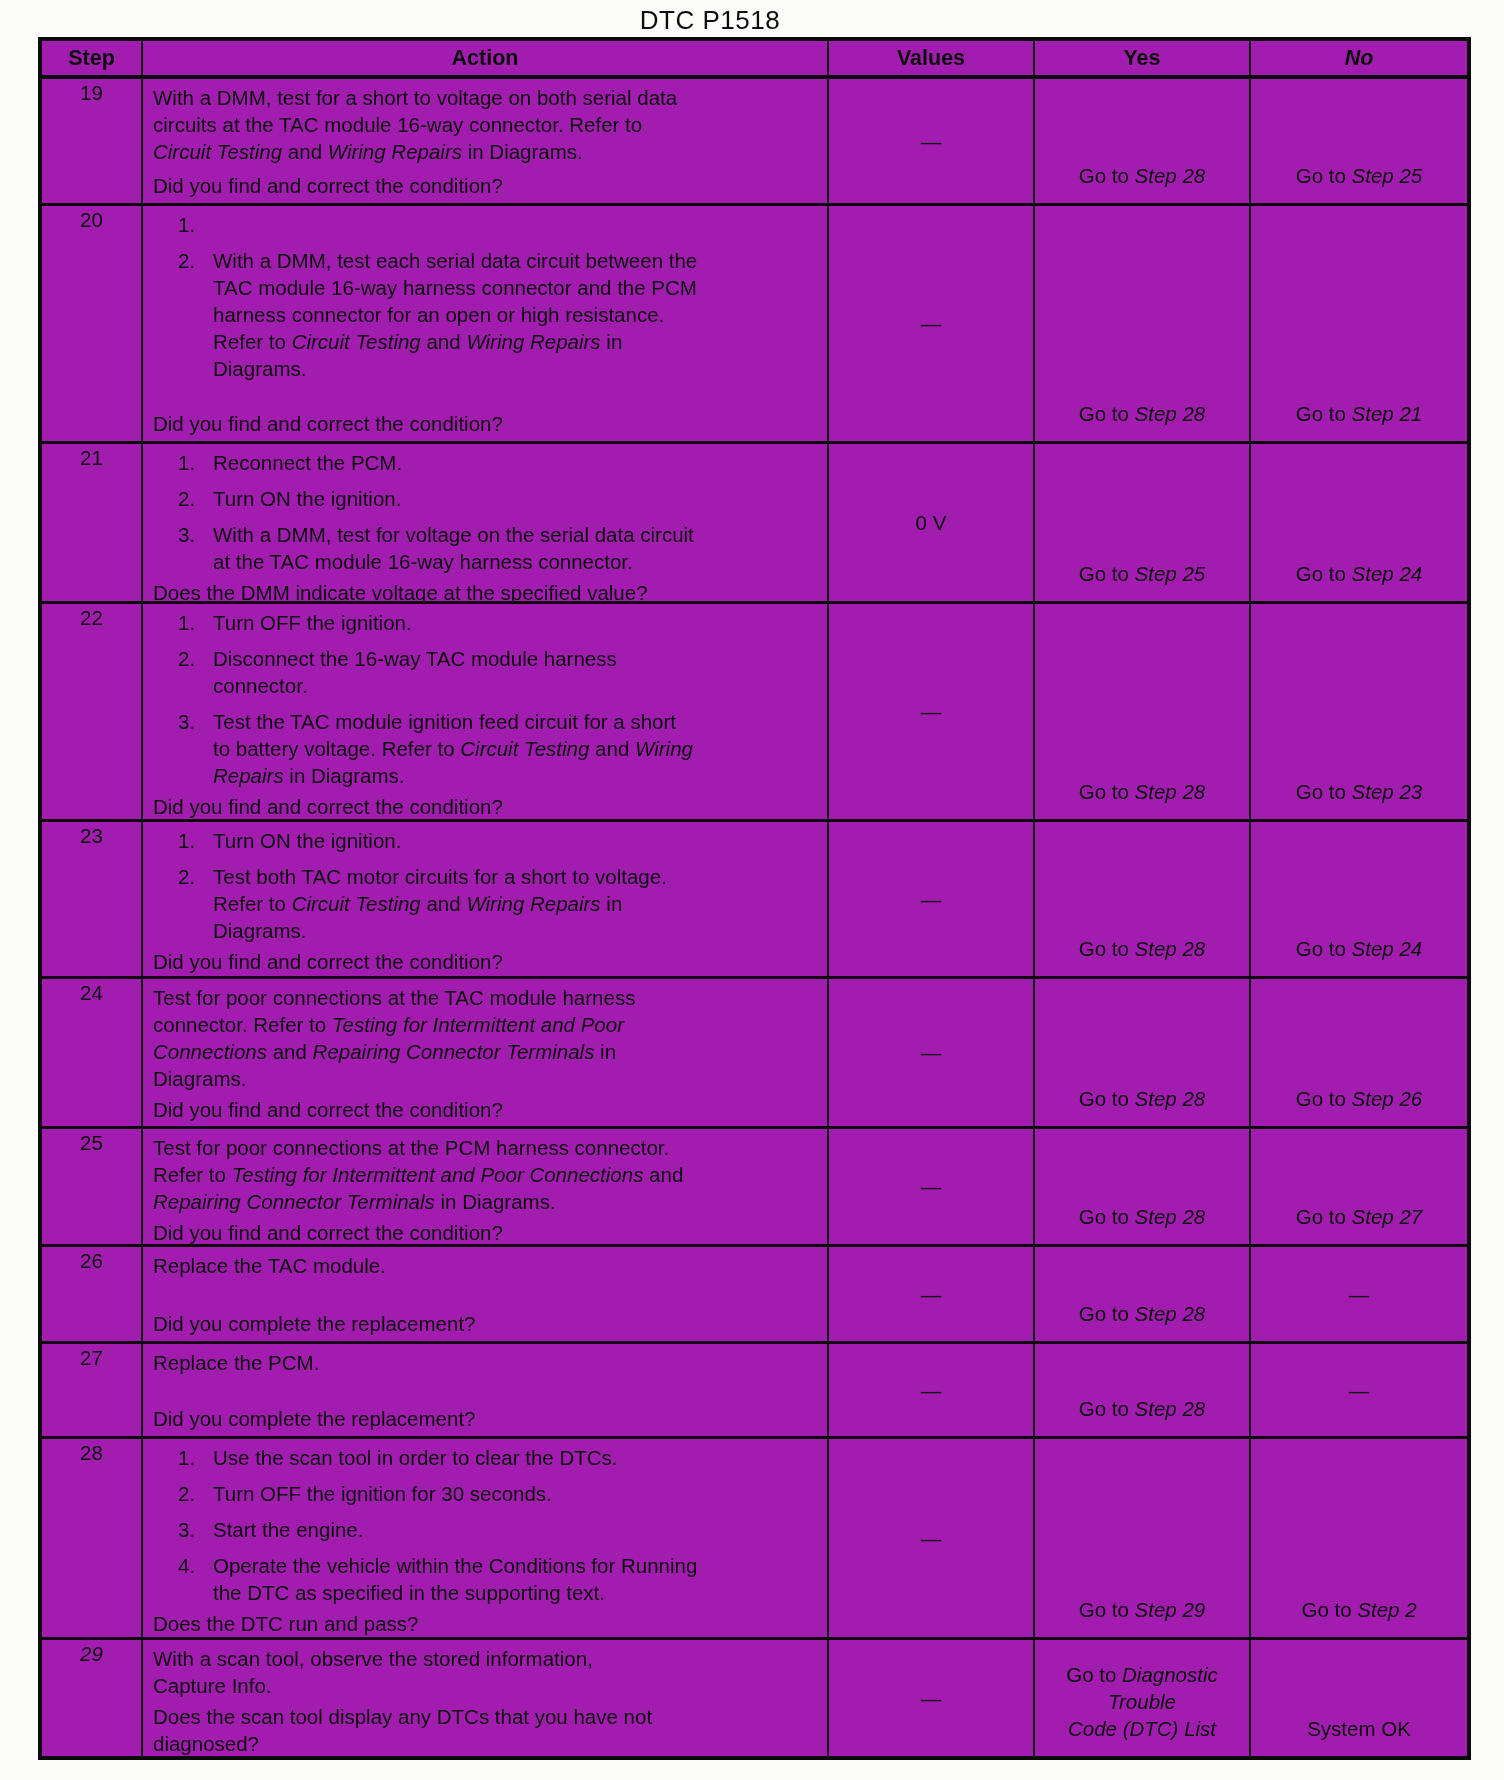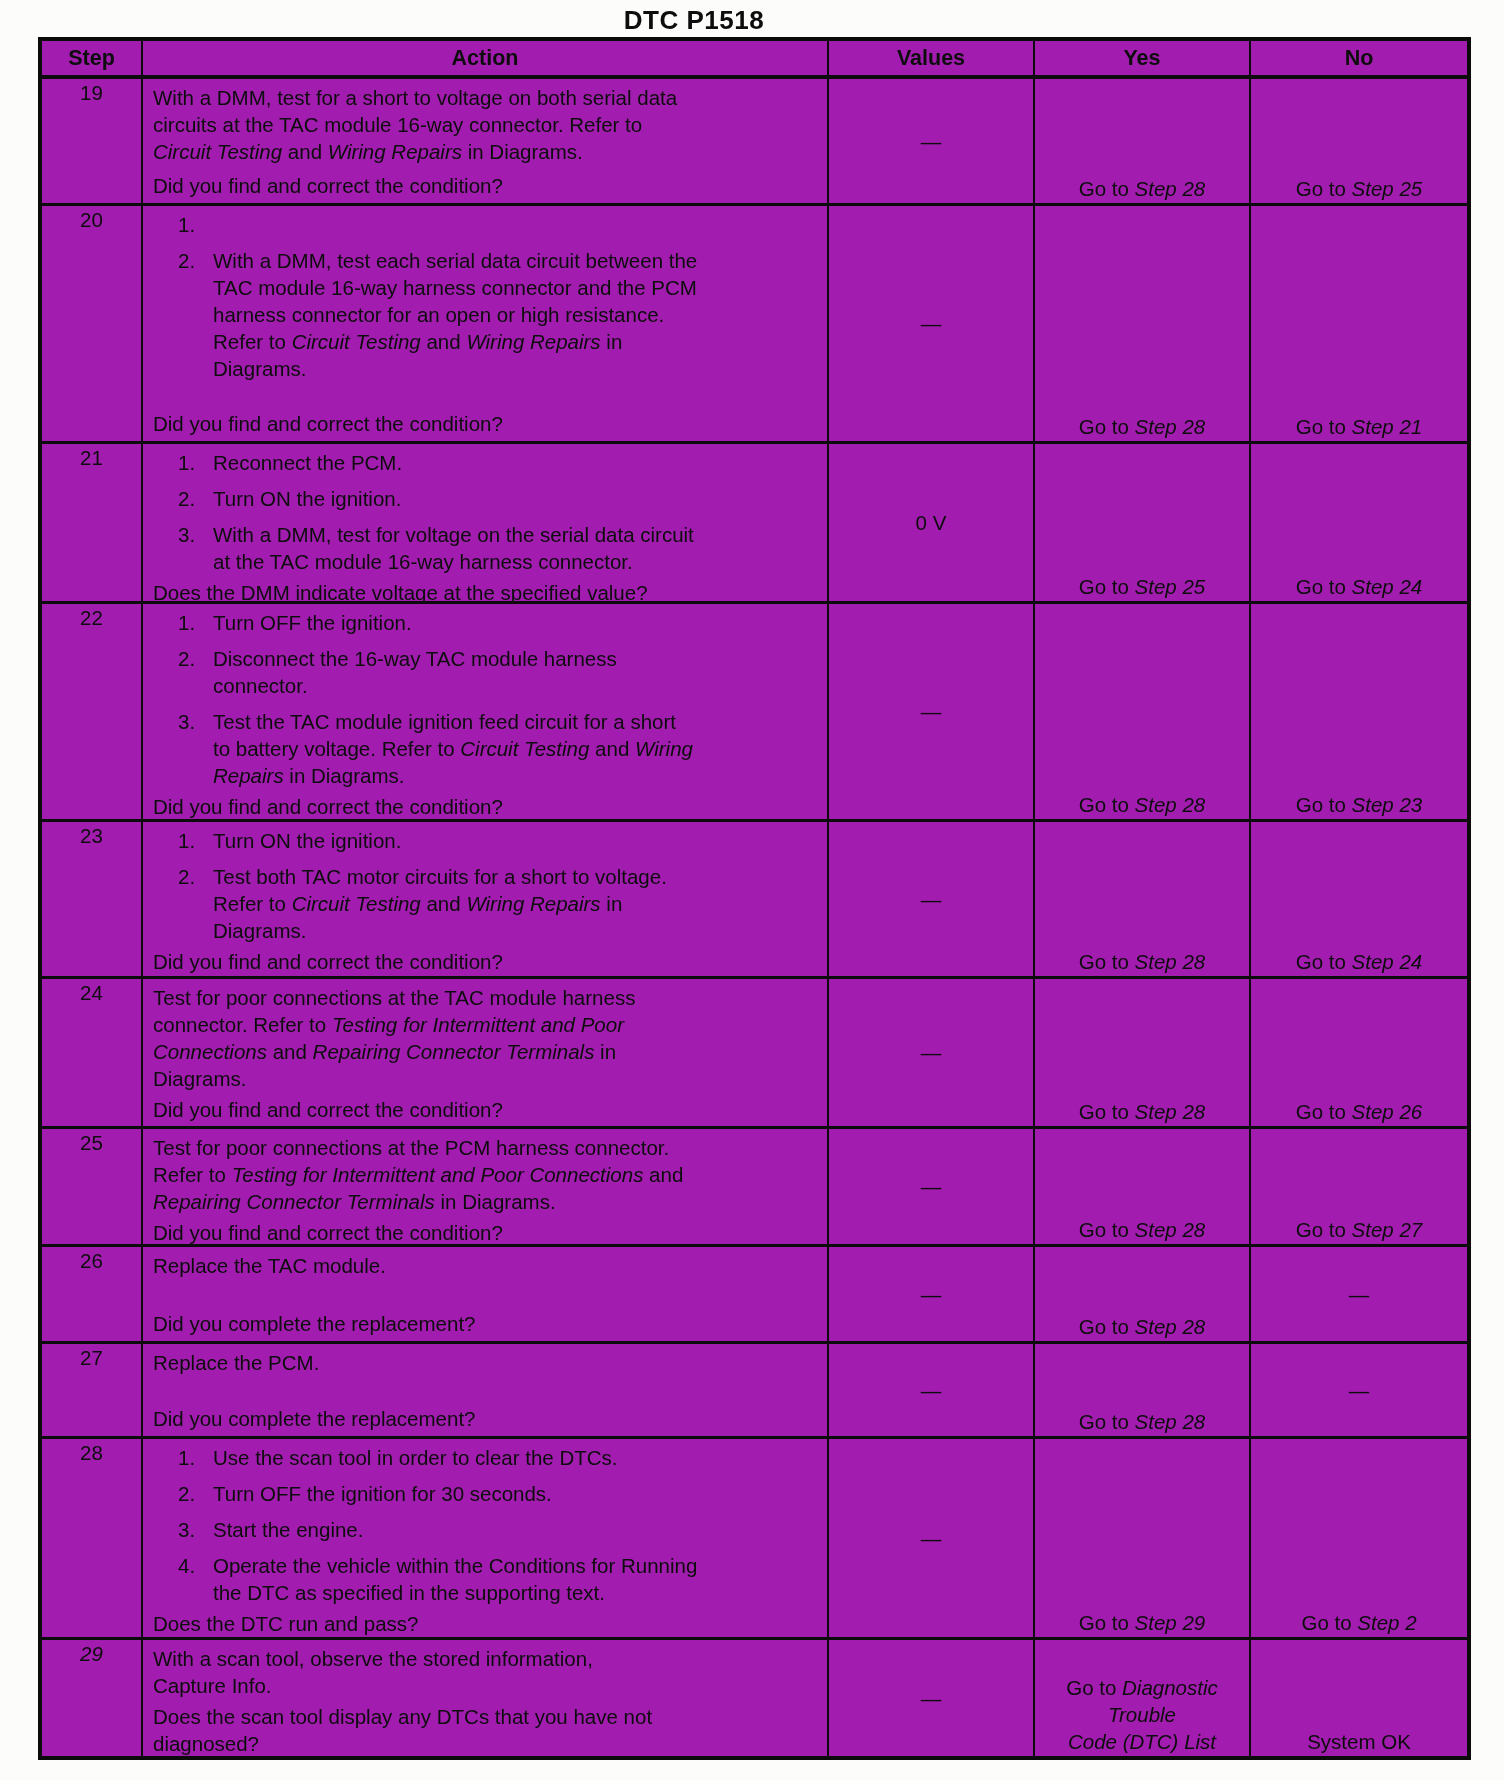--- a/index.html
+++ b/index.html
@@ -12,25 +12,25 @@
   .page{
     position:relative;
     width:1504px;
     height:1780px;
     background:#fcfcfa;
     overflow:hidden;
   }
   .title{
     position:absolute;
     top:5px;
-    left:38px;
+    left:54px;
     width:1312px;
     text-align:center;
     font-size:26px;
-    font-weight:bold;
+    font-weight:normal;
     letter-spacing:0.5px;
   }
   .grid{
     position:absolute;
     left:38px;
     top:37px;
     display:grid;
     grid-template-columns:101px 686px 206px 216px 216px;
     grid-template-rows:38px 127px 238px 160px 218px 157px 150px 118px 97px 95px 201px 116px;
     border:4px solid #0b0b0b;
@@ -47,21 +47,21 @@
   }
   .cell.c5{border-right:none;}
   .cell.lastrow{border-bottom:none;}
   .hdr{
     border-bottom:4px solid #0b0b0b;
     font-weight:bold;
     font-size:21.5px;
     align-items:center;
     justify-content:center;
   }
-  .hdr-no{}
+  .hdr-no{font-style:italic;}
   .step-cell{
     align-items:flex-start;
     justify-content:center;
   }
   .action-cell{
     flex-direction:column;
     justify-content:space-between;
     padding:5px 10px 4px 10px;
   }
   .para{white-space:pre-wrap;}
@@ -79,21 +79,21 @@
   }
   .values-cell{
     align-items:center;
     justify-content:center;
     text-align:center;
   }
   .yes-cell,.no-cell{
     align-items:flex-end;
     justify-content:center;
     text-align:center;
-    padding-bottom:1px;
+    padding-bottom:14px;
   }
   .no-cell.dash,.yes-cell.dash{
     align-items:center;
     padding-bottom:0;
   }
   .goto{white-space:pre-wrap;}
   i{font-style:italic;}
 </style>
 </head>
 <body style="color: rgb(13, 13, 13);">

